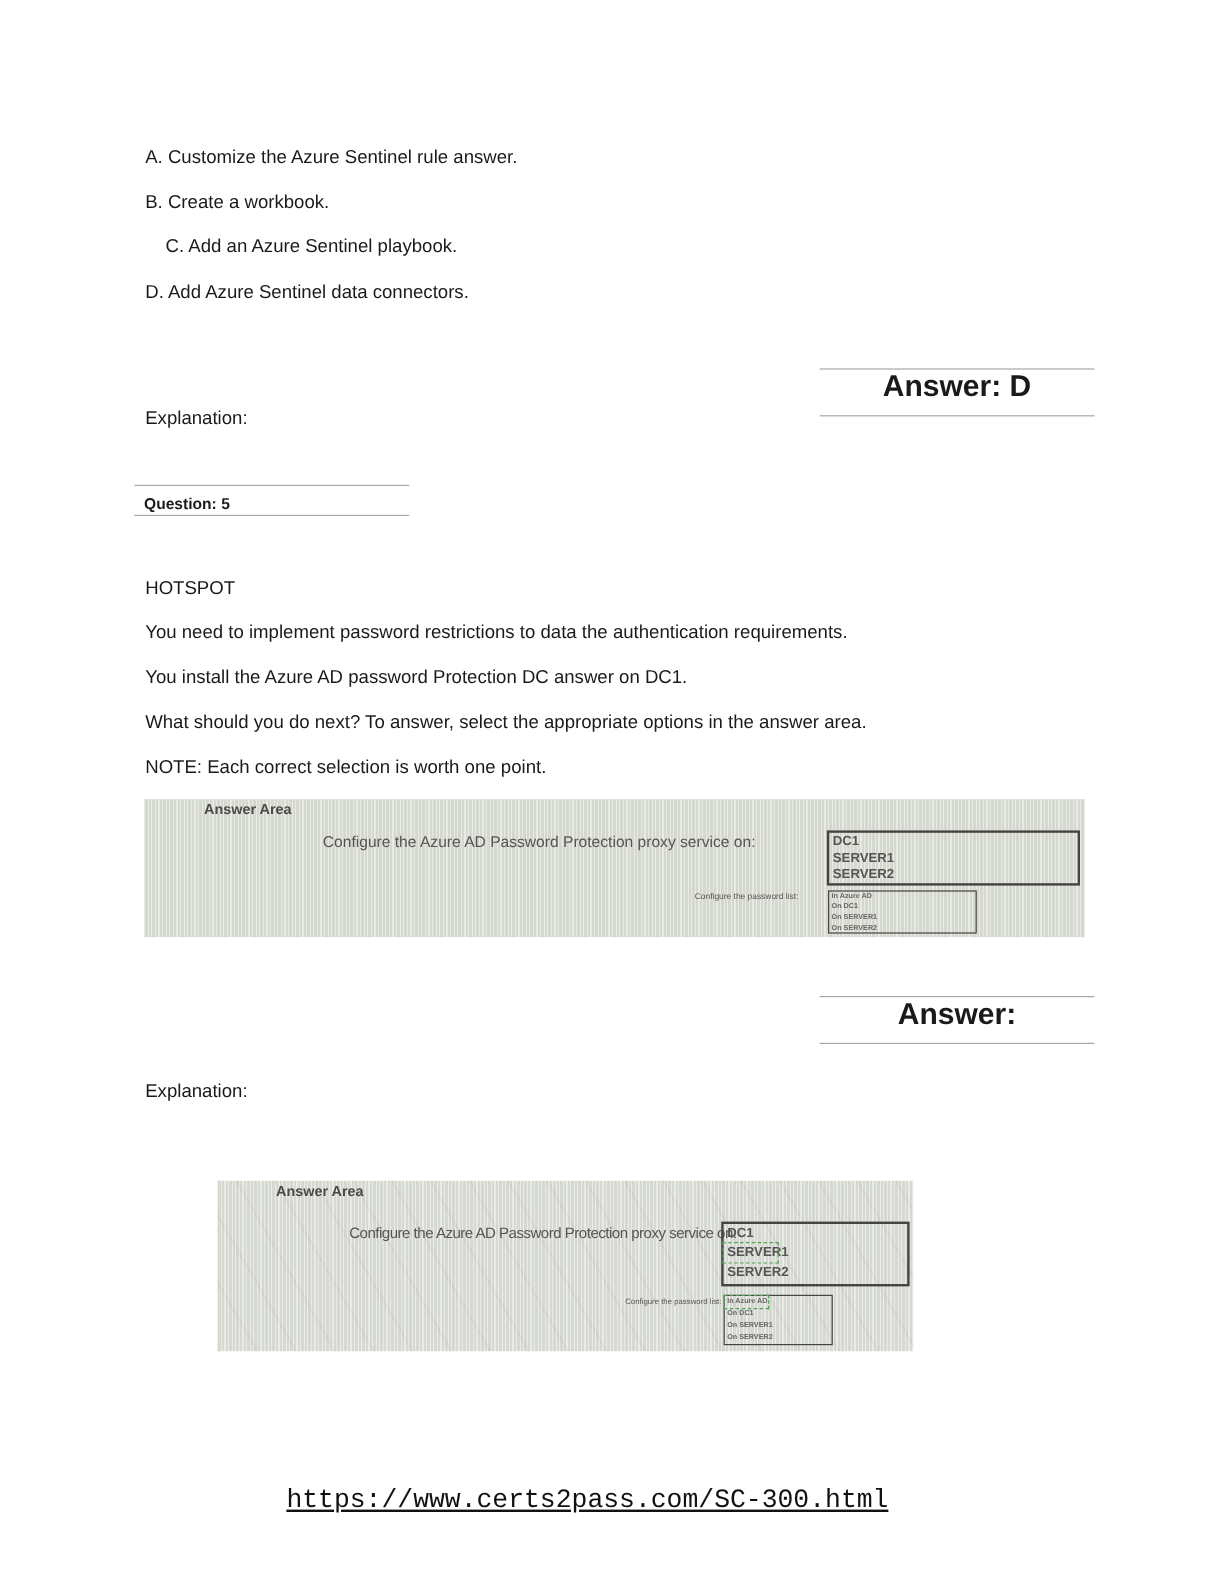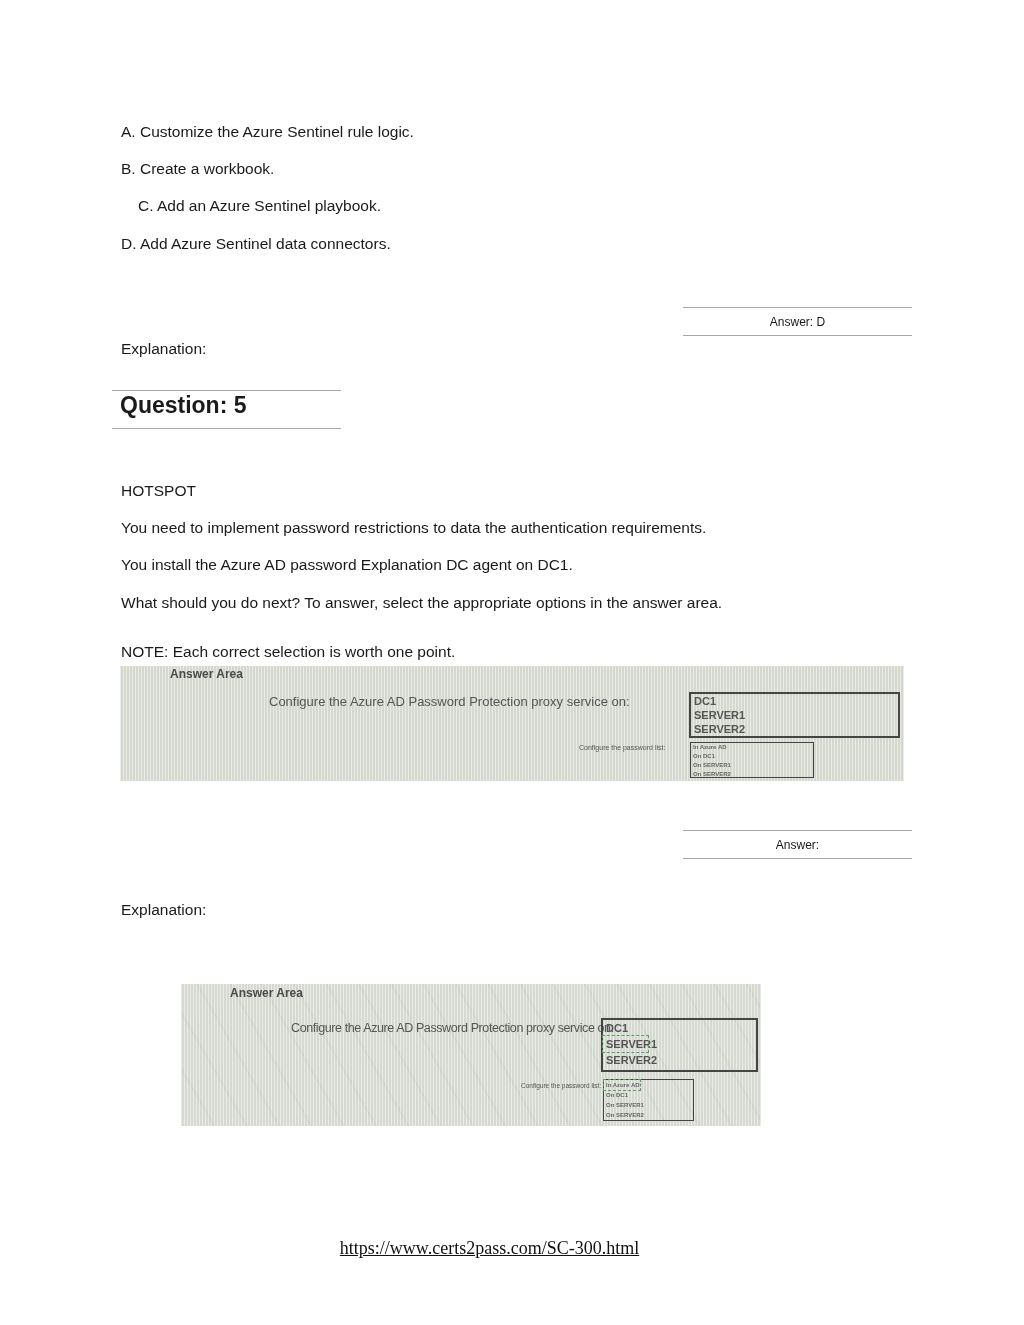--- a/index.html
+++ b/index.html
@@ -1,60 +1,60 @@
 <!DOCTYPE html>
 <html><head>
 <meta charset="utf-8">
 <style>
   html, body { margin: 0; padding: 0; background: #ffffff; }
   body { width: 1024px; height: 1325px; position: relative; overflow: hidden;
          font-family: "Liberation Sans", "DejaVu Sans", sans-serif; color: #1a1a1a; }
   .abs { position: absolute; }
   .line { font-size: 15.5px; line-height: 20px; white-space: nowrap; }
   .boxhead { border-top: 1px solid #a8a8a8; border-bottom: 1px solid #a8a8a8; box-sizing: border-box; }
-  .answer-box { left: 683px; width: 229px; height: 29px; text-align: center;
-                font-weight: normal; font-size: 12px; line-height: 29px; }
-  .question-box { left: 112px; top: 390px; width: 229px; height: 39px;
-                  font-weight: bold; font-size: 23px; line-height: 29px; padding-left: 8px; }
+  .answer-box { left: 683px; width: 229px; height: 40px; text-align: center;
+                font-weight: bold; font-size: 25px; line-height: 29px; }
+  .question-box { left: 112px; top: 404px; width: 229px; height: 26px;
+                  font-weight: bold; font-size: 13px; line-height: 29px; padding-left: 8px; }
   
   .aa { background-color: #dcdfd6;
         background-image: repeating-linear-gradient(90deg, rgba(255,255,255,0.35) 0px, rgba(255,255,255,0.35) 1px, rgba(0,0,0,0.03) 1px, rgba(0,0,0,0.03) 3px);
         overflow: hidden; }
   .aa2 { background-color: #dde0d8;
          background-image:
            repeating-linear-gradient(90deg, rgba(255,255,255,0.35) 0px, rgba(255,255,255,0.35) 1px, rgba(0,0,0,0.03) 1px, rgba(0,0,0,0.03) 3px),
            repeating-linear-gradient(60deg, rgba(120,120,120,0.07) 0px, rgba(120,120,120,0.07) 2px, transparent 2px, transparent 28px); }
   .aa-title { font-weight: bold; color: #4a4a4a; font-size: 12px; padding-left: 48px; }
   .aa-label { color: #555; font-size: 13px; white-space: nowrap; }
   .aa-sub { color: #555; font-size: 7px; white-space: nowrap; }
   .dd { border: 2px solid #444; box-sizing: border-box; font-weight: bold; }
   .dd-item { color: #555; font-size: 11px; line-height: 14px; padding-left: 3px; white-space: nowrap; }
   .dd-small-item { color: #666; font-size: 6px; line-height: 9px; padding-left: 2px; white-space: nowrap; }
   .sel { outline: 1.5px dashed #5aa05a; outline-offset: 0px; }
-  .footer-link { left: 0; width: 979px; top: 1238px; text-align: center; font-size: 18px;
-                 color: #111; text-decoration: underline; font-family: Liberation Serif, serif; }
+  .footer-link { left: 0; width: 979px; top: 1238px; text-align: center; font-size: 22px;
+                 color: #111; text-decoration: underline; font-family: Liberation Mono, monospace; }
 </style>
 </head>
 <body>
 
-<div class="abs line" style="left:121px; top:122px;">A. Customize the Azure Sentinel rule logic.</div>
+<div class="abs line" style="left:121px; top:122px;">A. Customize the Azure Sentinel rule answer.</div>
 <div class="abs line" style="left:121px; top:159px;">B. Create a workbook.</div>
 <div class="abs line" style="left:138px; top:196px;">C. Add an Azure Sentinel playbook.</div>
 <div class="abs line" style="left:121px; top:234px;">D. Add Azure Sentinel data connectors.</div>
 
 <div class="abs boxhead answer-box" style="top:307px;">Answer: D</div>
 <div class="abs line" style="left:121px; top:339px;">Explanation:</div>
 
 <div class="abs boxhead question-box">Question: 5</div>
 
 <div class="abs line" style="left:121px; top:481px;">HOTSPOT</div>
 <div class="abs line" style="left:121px; top:518px;">You need to implement password restrictions to data the authentication requirements.</div>
-<div class="abs line" style="left:121px; top:555px;">You install the Azure AD password Explanation DC agent on DC1.</div>
+<div class="abs line" style="left:121px; top:555px;">You install the Azure AD password Protection DC answer on DC1.</div>
 <div class="abs line" style="left:121px; top:593px;">What should you do next? To answer, select the appropriate options in the answer area.</div>
-<div class="abs line" style="left:121px; top:630px;margin-top:12px;">NOTE: Each correct selection is worth one point.</div>
+<div class="abs line" style="left:121px; top:630px;">NOTE: Each correct selection is worth one point.</div>
 
 <div class="abs aa" style="left:120px; top:666px; width:784px; height:115px;">
   <div class="abs aa-title" style="left:2px; top:1px;">Answer Area</div>
   <div class="abs aa-label" style="left:149px; top:28px;">Configure the Azure AD Password Protection proxy service on:</div>
   <div class="abs dd" style="left:569px; top:26px; width:211px; height:46px;">
     <div class="dd-item">DC1</div>
     <div class="dd-item">SERVER1</div>
     <div class="dd-item">SERVER2</div>
   </div>
   <div class="abs aa-sub" style="left:459px; top:78px;">Configure the password list:</div>

